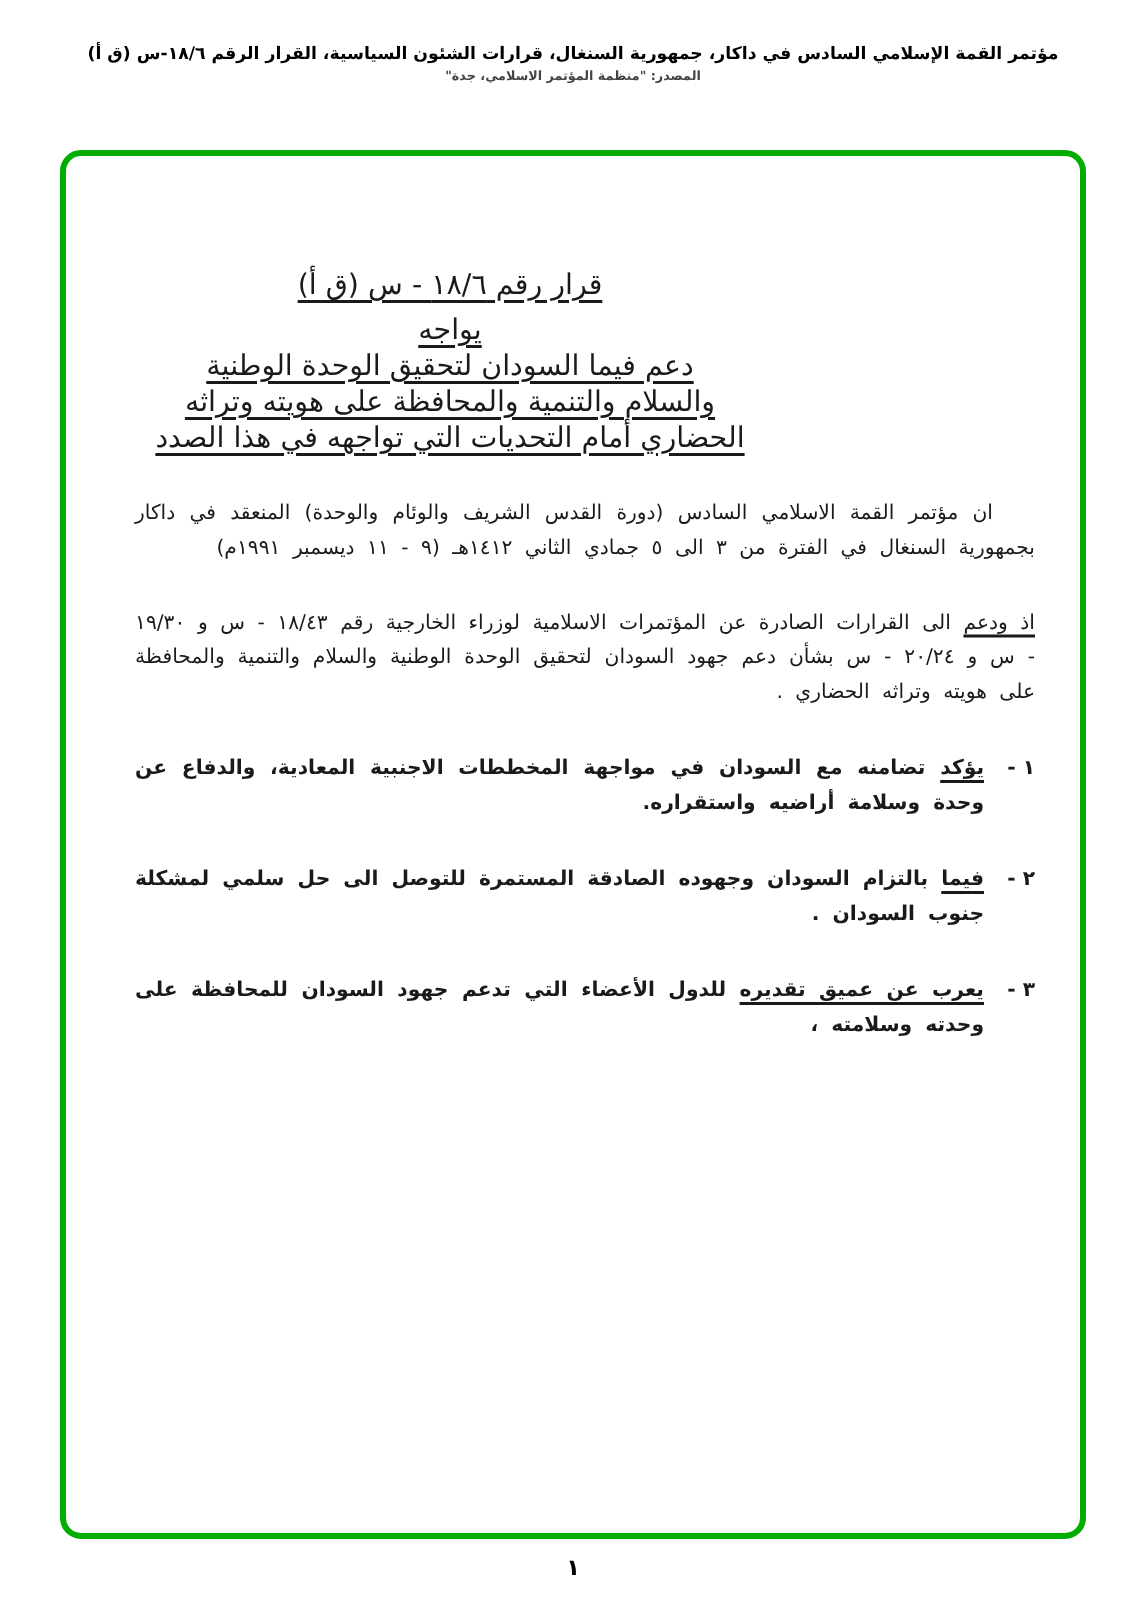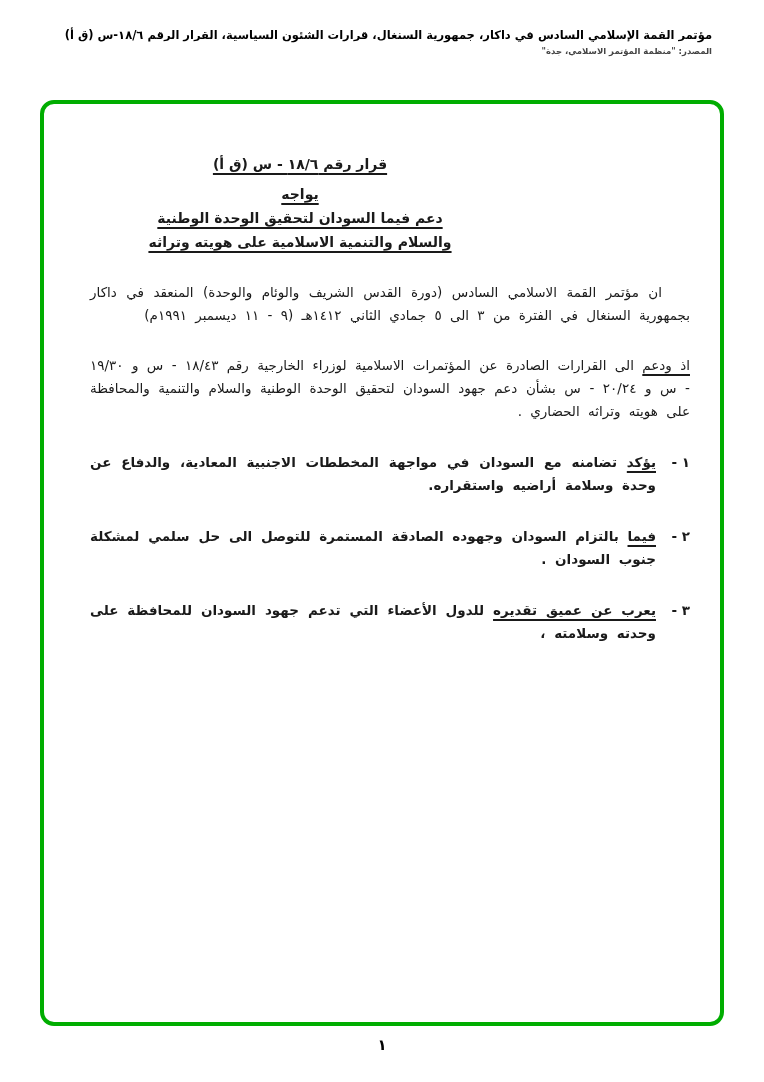--- a/index.html
+++ b/index.html
@@ -16,21 +16,21 @@
     overflow: hidden;
   }
 
   
   .top-header {
     position: absolute;
     top: 28px;
     right: 52px;
     left: 52px;
     direction: rtl;
-    text-align: right;
+    text-align: center;
   }
   .top-header-line1 {
     font-size: 11.5px;
     font-weight: bold;
     color: #000;
     white-space: nowrap;
   }
   .top-header-line2 {
     font-size: 8.5px;
     font-weight: bold;
@@ -59,23 +59,24 @@
     width: 600px;
     direction: rtl;
     text-align: right;
     color: #1a1a1a;
   }
 
   .title-block {
     width: 400px;
     margin-right: 190px;
     text-align: center;
-    font-weight: bold;
-    font-size: 14px;
+    font-weight: normal;
+    font-size: 19px;
     line-height: 24px;
+    margin-top: 26px;
   }
   .title-line { text-align: center; }
   .title-line.first { margin-bottom: 6px; }
   .title-line span {
     text-decoration: underline;
     text-underline-offset: 4px;
     text-decoration-thickness: 1.5px;
   }
 
   .para {
@@ -131,21 +132,22 @@
 </div>
 
 <div class="frame" style="border-color: rgb(0, 173, 0);"></div>
 
 <div class="doc" dir="rtl" lang="ar">
 
   <div class="title-block">
     <div class="title-line first"><span>قرار رقم ١٨/٦ - س (ق أ)</span></div>
     <div class="title-line"><span>يواجه</span></div>
     <div class="title-line"><span>دعم فيما السودان لتحقيق الوحدة الوطنية</span></div>
-    <div class="title-line"><span>والسلام والتنمية الاسلامية على هويته وتراثه</span></div>
+    <div class="title-line"><span>والسلام والتنمية والمحافظة على هويته وتراثه</span></div>
+    <div class="title-line"><span>الحضاري أمام التحديات التي تواجهه في هذا الصدد</span></div>
   </div>
 
   <div class="para indent-first"><span class="lead"></span><span>ان مؤتمر القمة الاسلامي السادس (دورة القدس الشريف والوئام والوحدة) المنعقد في داكار بجمهورية السنغال في الفترة من ٣ الى ٥ جمادي الثاني ١٤١٢هـ (٩ - ١١ ديسمبر ١٩٩١م)</span></div>
 
   <div class="para"><span class="lead">اذ ودعم</span><span> الى القرارات الصادرة عن المؤتمرات الاسلامية لوزراء الخارجية رقم ١٨/٤٣ - س و ١٩/٣٠ - س و ٢٠/٢٤ - س بشأن دعم جهود السودان لتحقيق الوحدة الوطنية والسلام والتنمية والمحافظة على هويته وتراثه الحضاري .</span></div>
 
 
 
   <div class="items">
 

